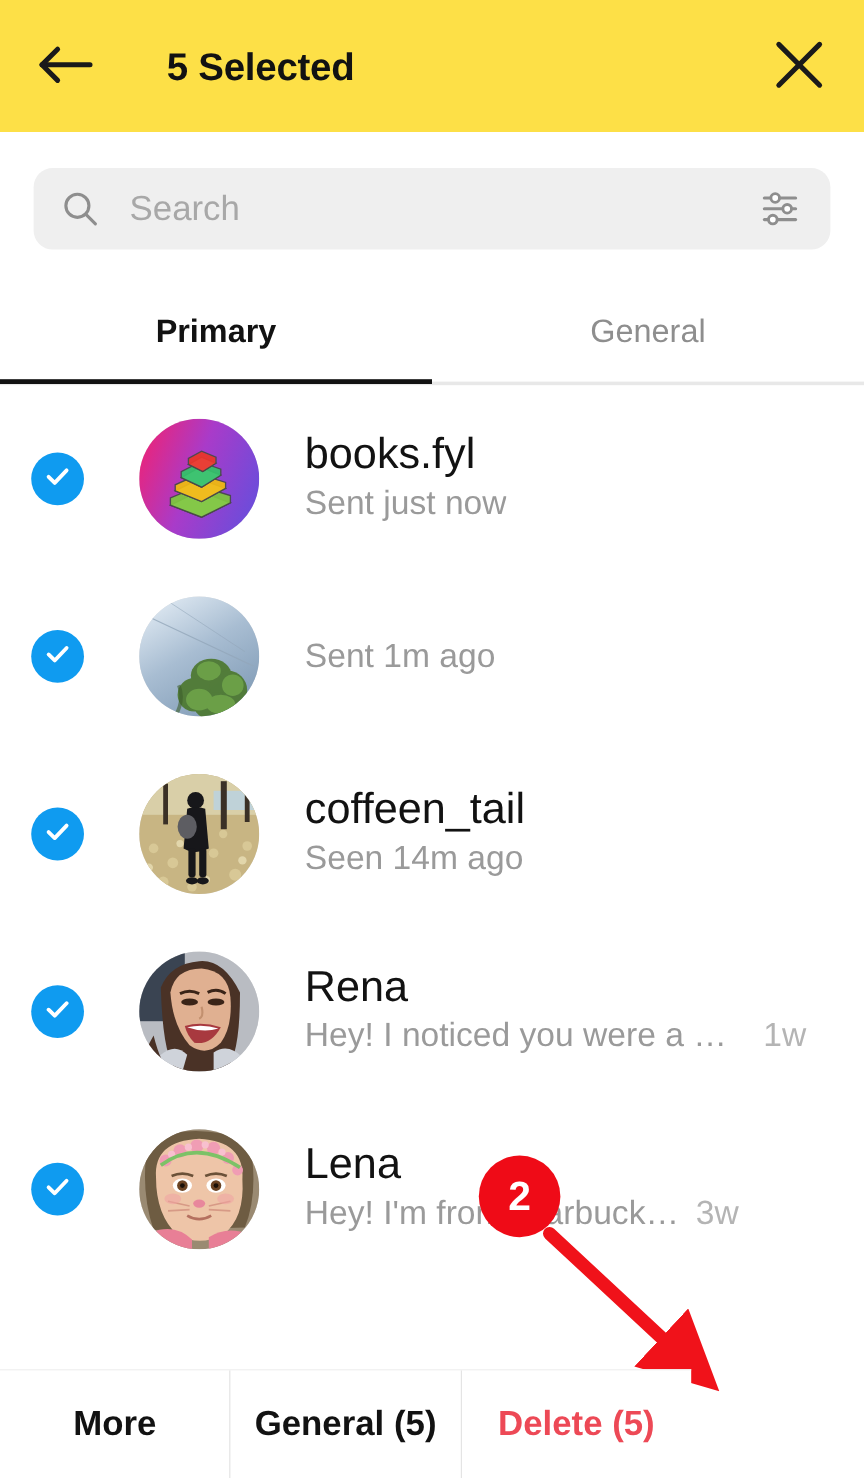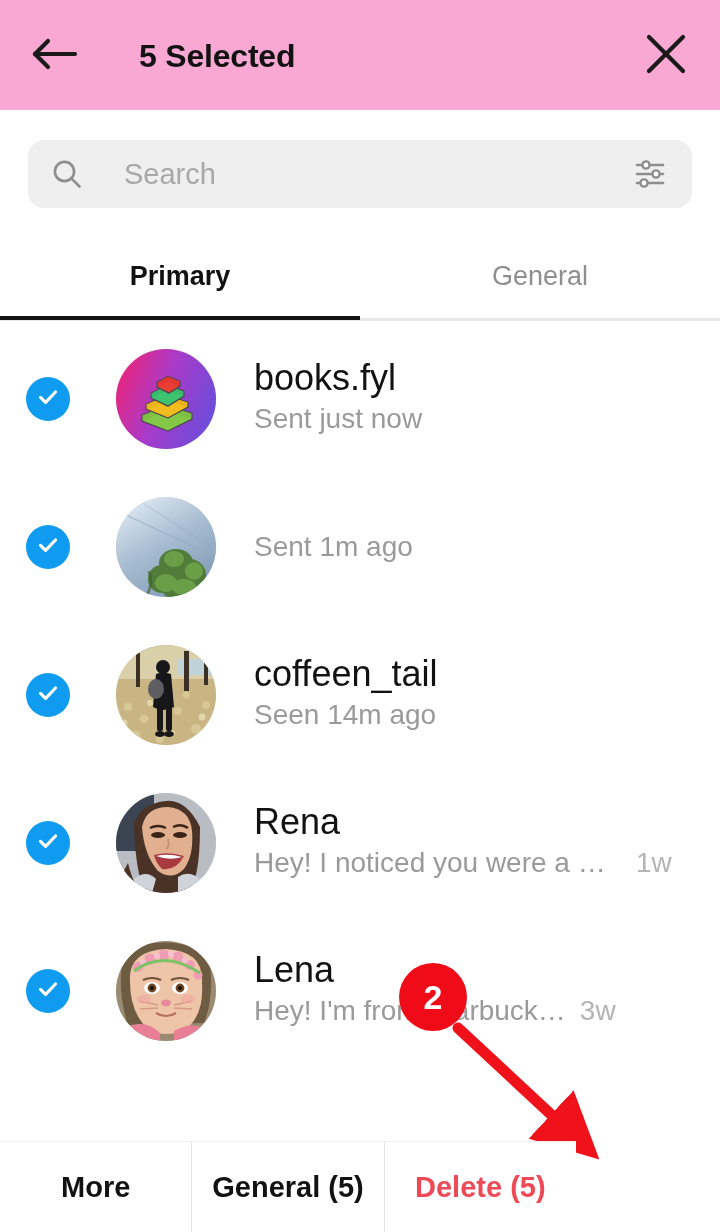--- a/index.html
+++ b/index.html
@@ -17,21 +17,21 @@
   }
 
   
   .header {
     position: absolute;
     top: 0; left: 0;
     width: 720px;
     height: 110px;
     display: flex;
     align-items: center;
-    background: #f9a8d4;
+    background: #fde047;
   }
   .hdr-back {
     position: absolute;
     left: 26px;
     top: 30px;
     width: 56px;
     height: 52px;
     display: flex;
     align-items: center;
     justify-content: center;
@@ -84,21 +84,21 @@
     justify-content: center;
   }
   .search-input {
     flex: 1 1 auto;
     border: none;
     outline: none;
     background: transparent;
     font-family: "Liberation Sans", sans-serif;
     font-size: 29px;
     color: #333;
-    margin-left: 40px;
+    margin-left: 24px;
     padding: 0;
   }
   .search-input::placeholder {
     color: #a8a8a8;
     opacity: 1;
   }
   .filter-icon {
     width: 38px;
     height: 38px;
     flex: 0 0 auto;

